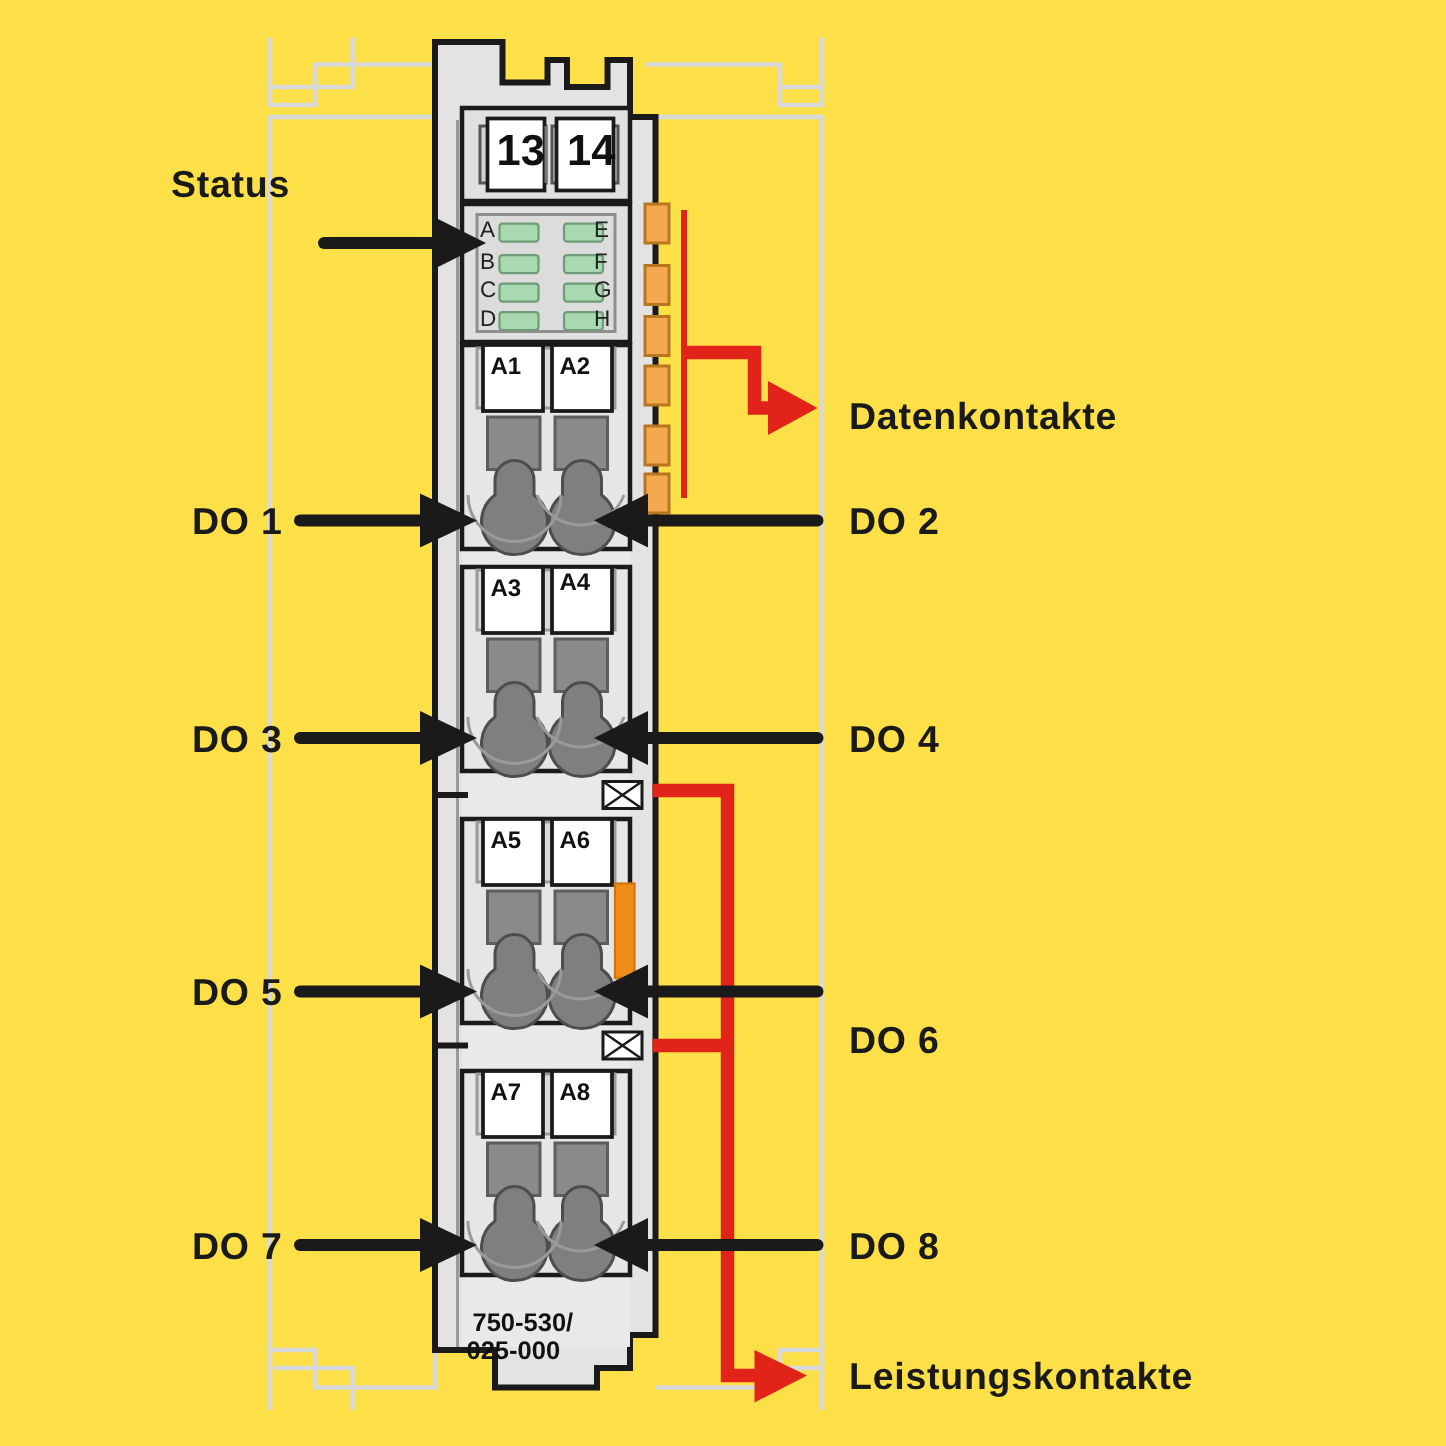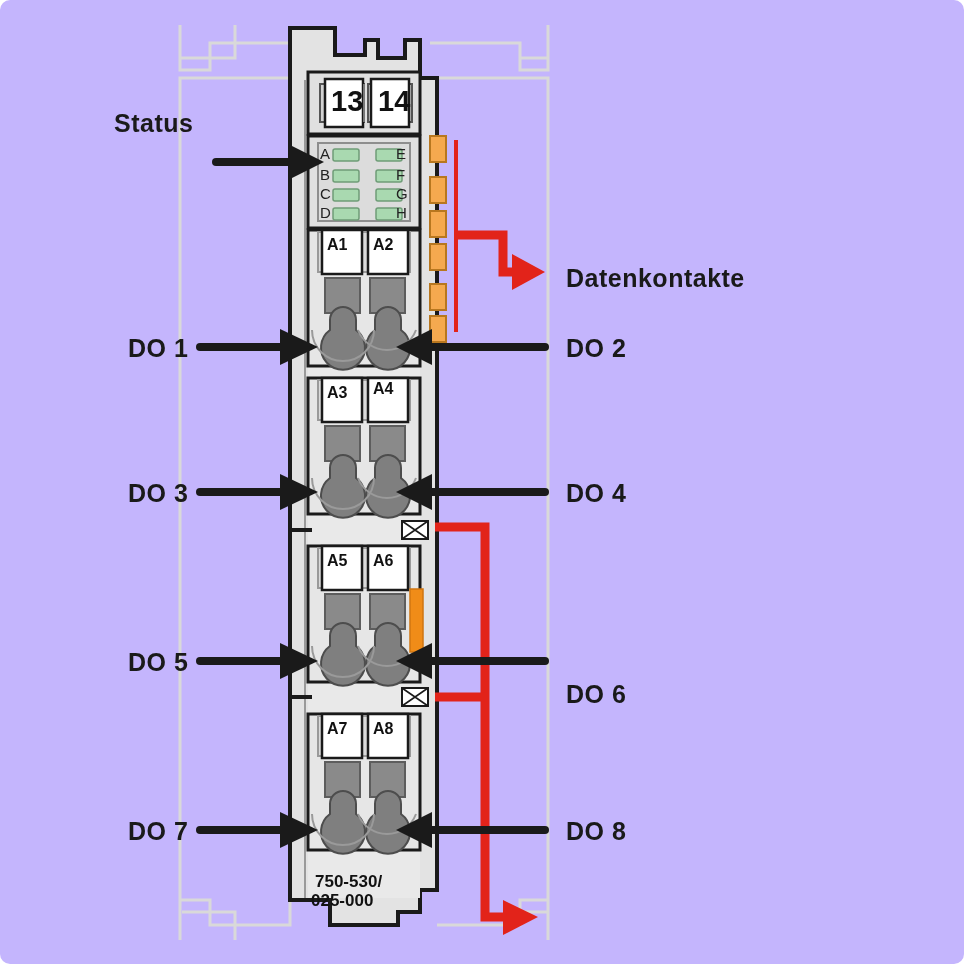--- a/index.html
+++ b/index.html
@@ -1,18 +1,18 @@
 <!DOCTYPE html>
 <html><head>
 <meta charset="utf-8">
 <style>
   html,body{margin:0;padding:0;background:#ffffff;}
   body{width:964px;height:964px;overflow:hidden;
        font-family:"Liberation Sans", sans-serif;}
-  #stage{position:relative;width:964px;height:964px;background:#c4b5fd;border-radius:10px;}
+  #stage{position:relative;width:964px;height:964px;background:#fde047;}
   #stage svg{display:block;}
   .lbl{
     position:absolute;
     font-family:"Liberation Sans", sans-serif;
     font-weight:bold;
     color:#1a1a1a;
     white-space:nowrap;
     letter-spacing:0.5px;
   }
   .lbl-lg{font-size:25px;}
@@ -246,20 +246,21 @@
 <div class="lbl lbl-lg" style="left:128px; top:334px;">DO 1</div>
 <div class="lbl lbl-lg" style="left:128px; top:479px;">DO 3</div>
 <div class="lbl lbl-lg" style="left:128px; top:648px;">DO 5</div>
 <div class="lbl lbl-lg" style="left:128px; top:817px;">DO 7</div>
 
 <div class="lbl lbl-right" style="left:566px; top:264px;">Datenkontakte</div>
 <div class="lbl lbl-right" style="left:566px; top:334px;">DO 2</div>
 <div class="lbl lbl-right" style="left:566px; top:479px;">DO 4</div>
 <div class="lbl lbl-right" style="left:566px; top:648px;margin-top:32px;">DO 6</div>
 <div class="lbl lbl-right" style="left:566px; top:817px;">DO 8</div>
+<div class="lbl lbl-right" style="left:566px; top:904px;">Leistungskontakte</div>
 
 <div class="termnum" style="left:331px; top:85px;">13</div>
 <div class="termnum" style="left:378px; top:85px;">14</div>
 
 <div class="ledletter" style="left:320px; top:145px;">A</div>
 <div class="ledletter" style="left:320px; top:166px;">B</div>
 <div class="ledletter" style="left:320px; top:185px;">C</div>
 <div class="ledletter" style="left:320px; top:204px;">D</div>
 <div class="ledletter" style="left:396px; top:145px;">E</div>
 <div class="ledletter" style="left:396px; top:166px;">F</div>

